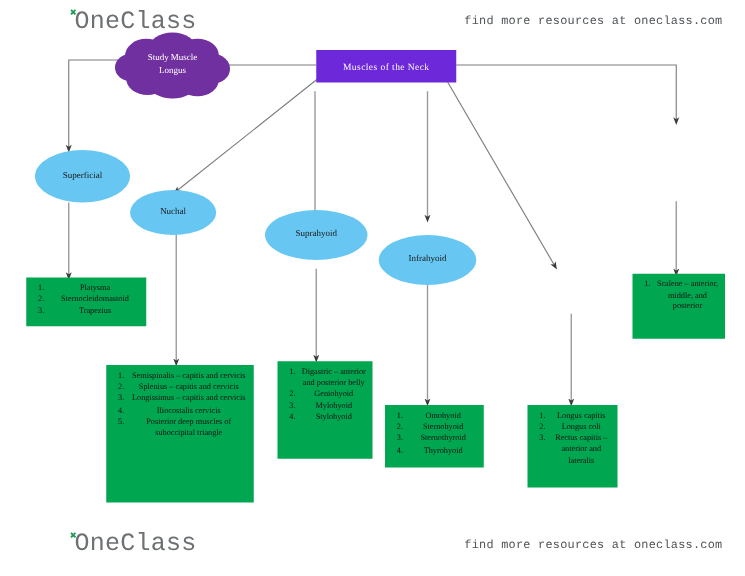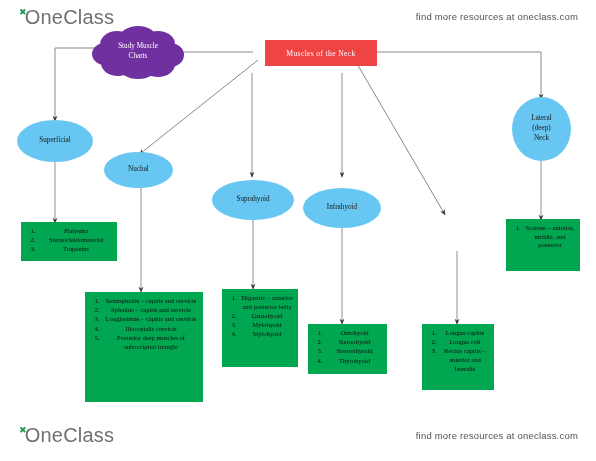--- a/index.html
+++ b/index.html
@@ -24,24 +24,25 @@
   .layer-svg {
     position: absolute;
     left: 0; top: 0;
     width: 596px;
     height: 461px;
     pointer-events: none;
   }
   
   .brand {
     position: absolute;
-    font-family: Liberation Sans, sans-serif;
+    font-family: Liberation Mono, monospace;
     color: #76797c;
     letter-spacing: 0.2px;
     white-space: nowrap;
+    margin-left: 37px;
   }
   .brand-logo {
     font-size: 20px;
     font-weight: 400;
     color: #6e7173;
   }
   .brand-logo .leaf {
     color: #1f9d55;
     font-size: 9px;
     position: relative;
@@ -78,26 +79,25 @@
     z-index: 4;
     width: 72px;
   }
   .cloud-bg {
     position: absolute;
     left: 0; top: 0;
     width: 100%; height: 100%;
     z-index: 1;
   }
   .rect-purple {
-    background: #ef4444;
+    background: #6d28d9;
     color: #ffffff;
     font-size: 7.6px;
     letter-spacing: 0.35px;
     z-index: 3;
-    margin-left: 12px;
   }
   .ellipse {
     background: #67c7f2;
     border-radius: 50%;
     color: #1a1a1a;
     font-size: 7.2px;
     line-height: 1.35;
     z-index: 3;
   }
   .greenbox {
@@ -170,52 +170,45 @@
         <ellipse cx="82" cy="32" rx="14" ry="12"></ellipse>
         <ellipse cx="70" cy="41" rx="17" ry="13"></ellipse>
         <ellipse cx="50" cy="44" rx="19" ry="12"></ellipse>
         <ellipse cx="30" cy="40" rx="17" ry="13"></ellipse>
         <ellipse cx="17" cy="31" rx="13" ry="11"></ellipse>
         <rect x="17" y="18" width="66" height="24"></rect>
       </g>
     </svg>
     <div class="cloud-label">
       <div>Study Muscle</div>
-      <div>Charts</div>
+      <div>Longus</div>
     </div>
   </div>
 
   <div class="node rect-purple" style="left:253px; top:40px; width:112px; height:26px;">
     <span>Muscles of the Neck</span>
   </div>
 
-  <div class="node ellipse" style="left:17px; top:120px; width:76px; height:42px;">
+  <div class="node ellipse" style="left:28px; top:120px; width:76px; height:42px;">
     <span>Superficial</span>
   </div>
 
   <div class="node ellipse" style="left:104px; top:152px; width:69px; height:36px;">
     <span>Nuchal</span>
   </div>
 
-  <div class="node ellipse" style="left:212px; top:180px; width:82px; height:40px;align-items:center;">
+  <div class="node ellipse" style="left:212px; top:168px; width:82px; height:40px;align-items:center;">
     <span>Suprahyoid</span>
   </div>
 
   <div class="node ellipse" style="left:303px; top:188px; width:78px; height:40px;">
     <span>Infrahyoid</span>
   </div>
 
 
-  <div class="node ellipse" style="left:512px; top:97px; width:59px; height:64px;">
-    <div>
-      <div>Lateral</div>
-      <div>(deep)</div>
-      <div>Neck</div>
-    </div>
-  </div>
 
   <div class="node greenbox" style="left:21px; top:222px; width:96px; height:39px;">
     <ol>
       <li>Platysma</li>
       <li>Sternocleidomastoid</li>
       <li>Trapezius</li>
     </ol>
   </div>
 
   <div class="node greenbox" style="left:85px; top:292px; width:118px; height:110px;">

